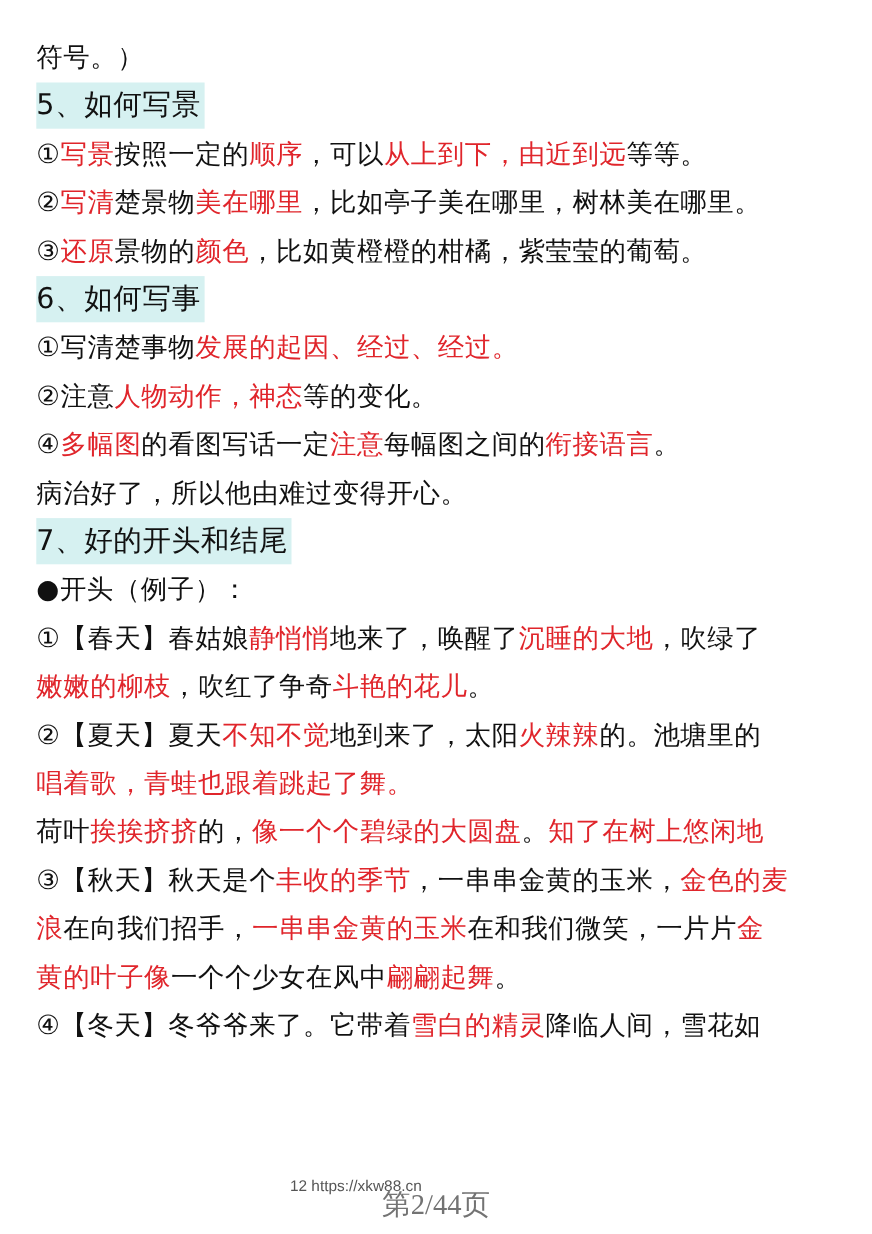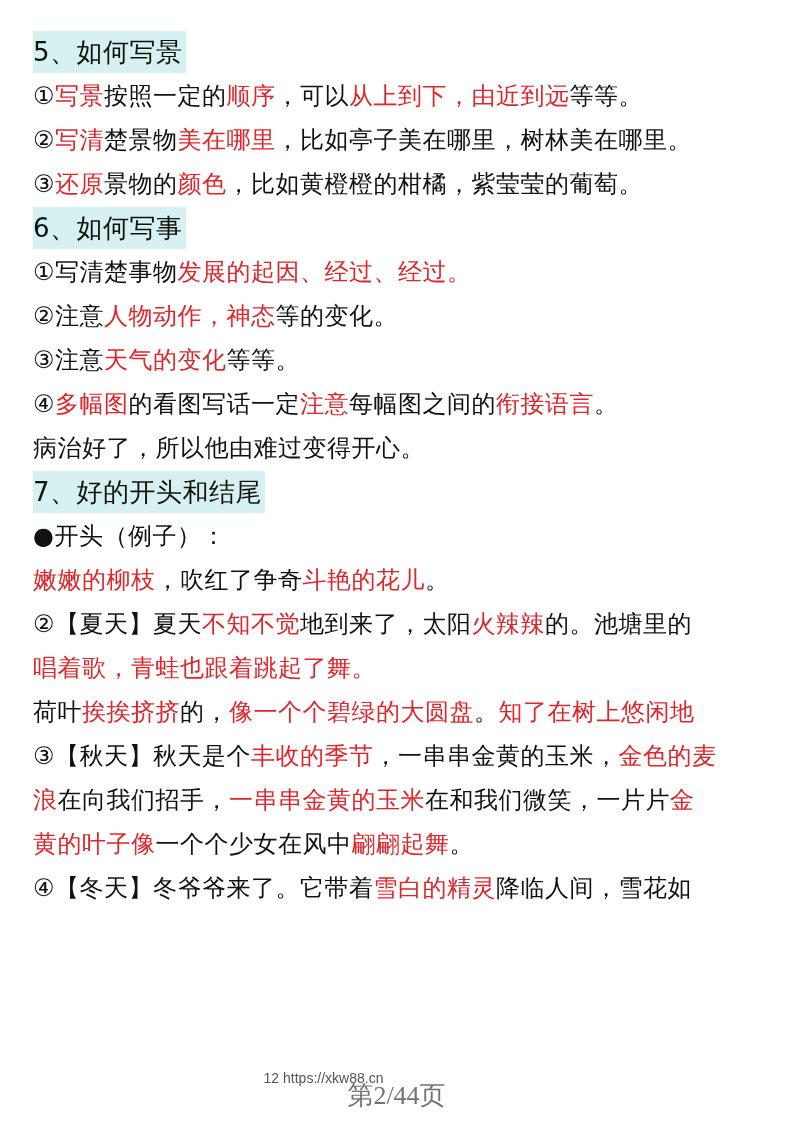--- a/index.html
+++ b/index.html
@@ -24,32 +24,33 @@
   }
   .footer-page {
     position: absolute; left: 0; width: 793px; top: 1078px; text-align: center;
     font-size: 26px; color: #737373; font-family: "Liberation Serif", "DejaVu Serif", serif;
   }
 </style>
 </head>
 <body>
 
 <div class="content" id="content">
+    <div class="line"><span>符号。）</span></div>
     <div class="line"><span class="heading">5、如何写景</span></div>
     <div class="line"><span>①</span><span class="hl">写景</span><span>按照一定的</span><span class="hl">顺序</span><span>，可以</span><span class="hl">从上到下，由近到远</span><span>等等。</span></div>
     <div class="line"><span>②</span><span class="hl">写清</span><span>楚景物</span><span class="hl">美在哪里</span><span>，比如亭子美在哪里，树林美在哪里。</span></div>
     <div class="line"><span>③</span><span class="hl">还原</span><span>景物的</span><span class="hl">颜色</span><span>，比如黄橙橙的柑橘，紫莹莹的葡萄。</span></div>
     <div class="line"><span class="heading">6、如何写事</span></div>
     <div class="line"><span>①写清楚事物</span><span class="hl">发展的起因、经过、经过。</span></div>
     <div class="line"><span>②注意</span><span class="hl">人物动作，神态</span><span>等的变化。</span></div>
-    <div class="line"><span>③注意</span><span class="hl">天气的变化</span><span>等等。</span></div>
     <div class="line"><span>④</span><span class="hl">多幅图</span><span>的看图写话一定</span><span class="hl">注意</span><span>每幅图之间的</span><span class="hl">衔接语言</span><span>。</span></div>
     <div class="line"><span>病治好了，所以他由难过变得开心。</span></div>
     <div class="line"><span class="heading">7、好的开头和结尾</span></div>
     <div class="line"><span>●开头（例子）：</span></div>
+    <div class="line"><span>①【春天】春姑娘</span><span class="hl">静悄悄</span><span>地来了，唤醒了</span><span class="hl">沉睡的大地</span><span>，吹绿了</span></div>
     <div class="line"><span class="hl">嫩嫩的柳枝</span><span>，吹红了争奇</span><span class="hl">斗艳的花儿</span><span>。</span></div>
     <div class="line"><span>②【夏天】夏天</span><span class="hl">不知不觉</span><span>地到来了，太阳</span><span class="hl">火辣辣</span><span>的。池塘里的</span></div>
     <div class="line"><span class="hl">唱着歌，青蛙也跟着跳起了舞。</span></div>
     <div class="line"><span>荷叶</span><span class="hl">挨挨挤挤</span><span>的，</span><span class="hl">像一个个碧绿的大圆盘</span><span>。</span><span class="hl">知了在树上悠闲地</span></div>
     <div class="line"><span>③【秋天】秋天是个</span><span class="hl">丰收的季节</span><span>，一串串金黄的玉米，</span><span class="hl">金色的麦</span></div>
     <div class="line"><span class="hl">浪</span><span>在向我们招手，</span><span class="hl">一串串金黄的玉米</span><span>在和我们微笑，一片片</span><span class="hl">金</span></div>
     <div class="line"><span class="hl">黄的叶子像</span><span>一个个少女在风中</span><span class="hl">翩翩起舞</span><span>。</span></div>
     <div class="line"><span>④【冬天】冬爷爷来了。它带着</span><span class="hl">雪白的精灵</span><span>降临人间，雪花如</span></div>
   </div>
 

